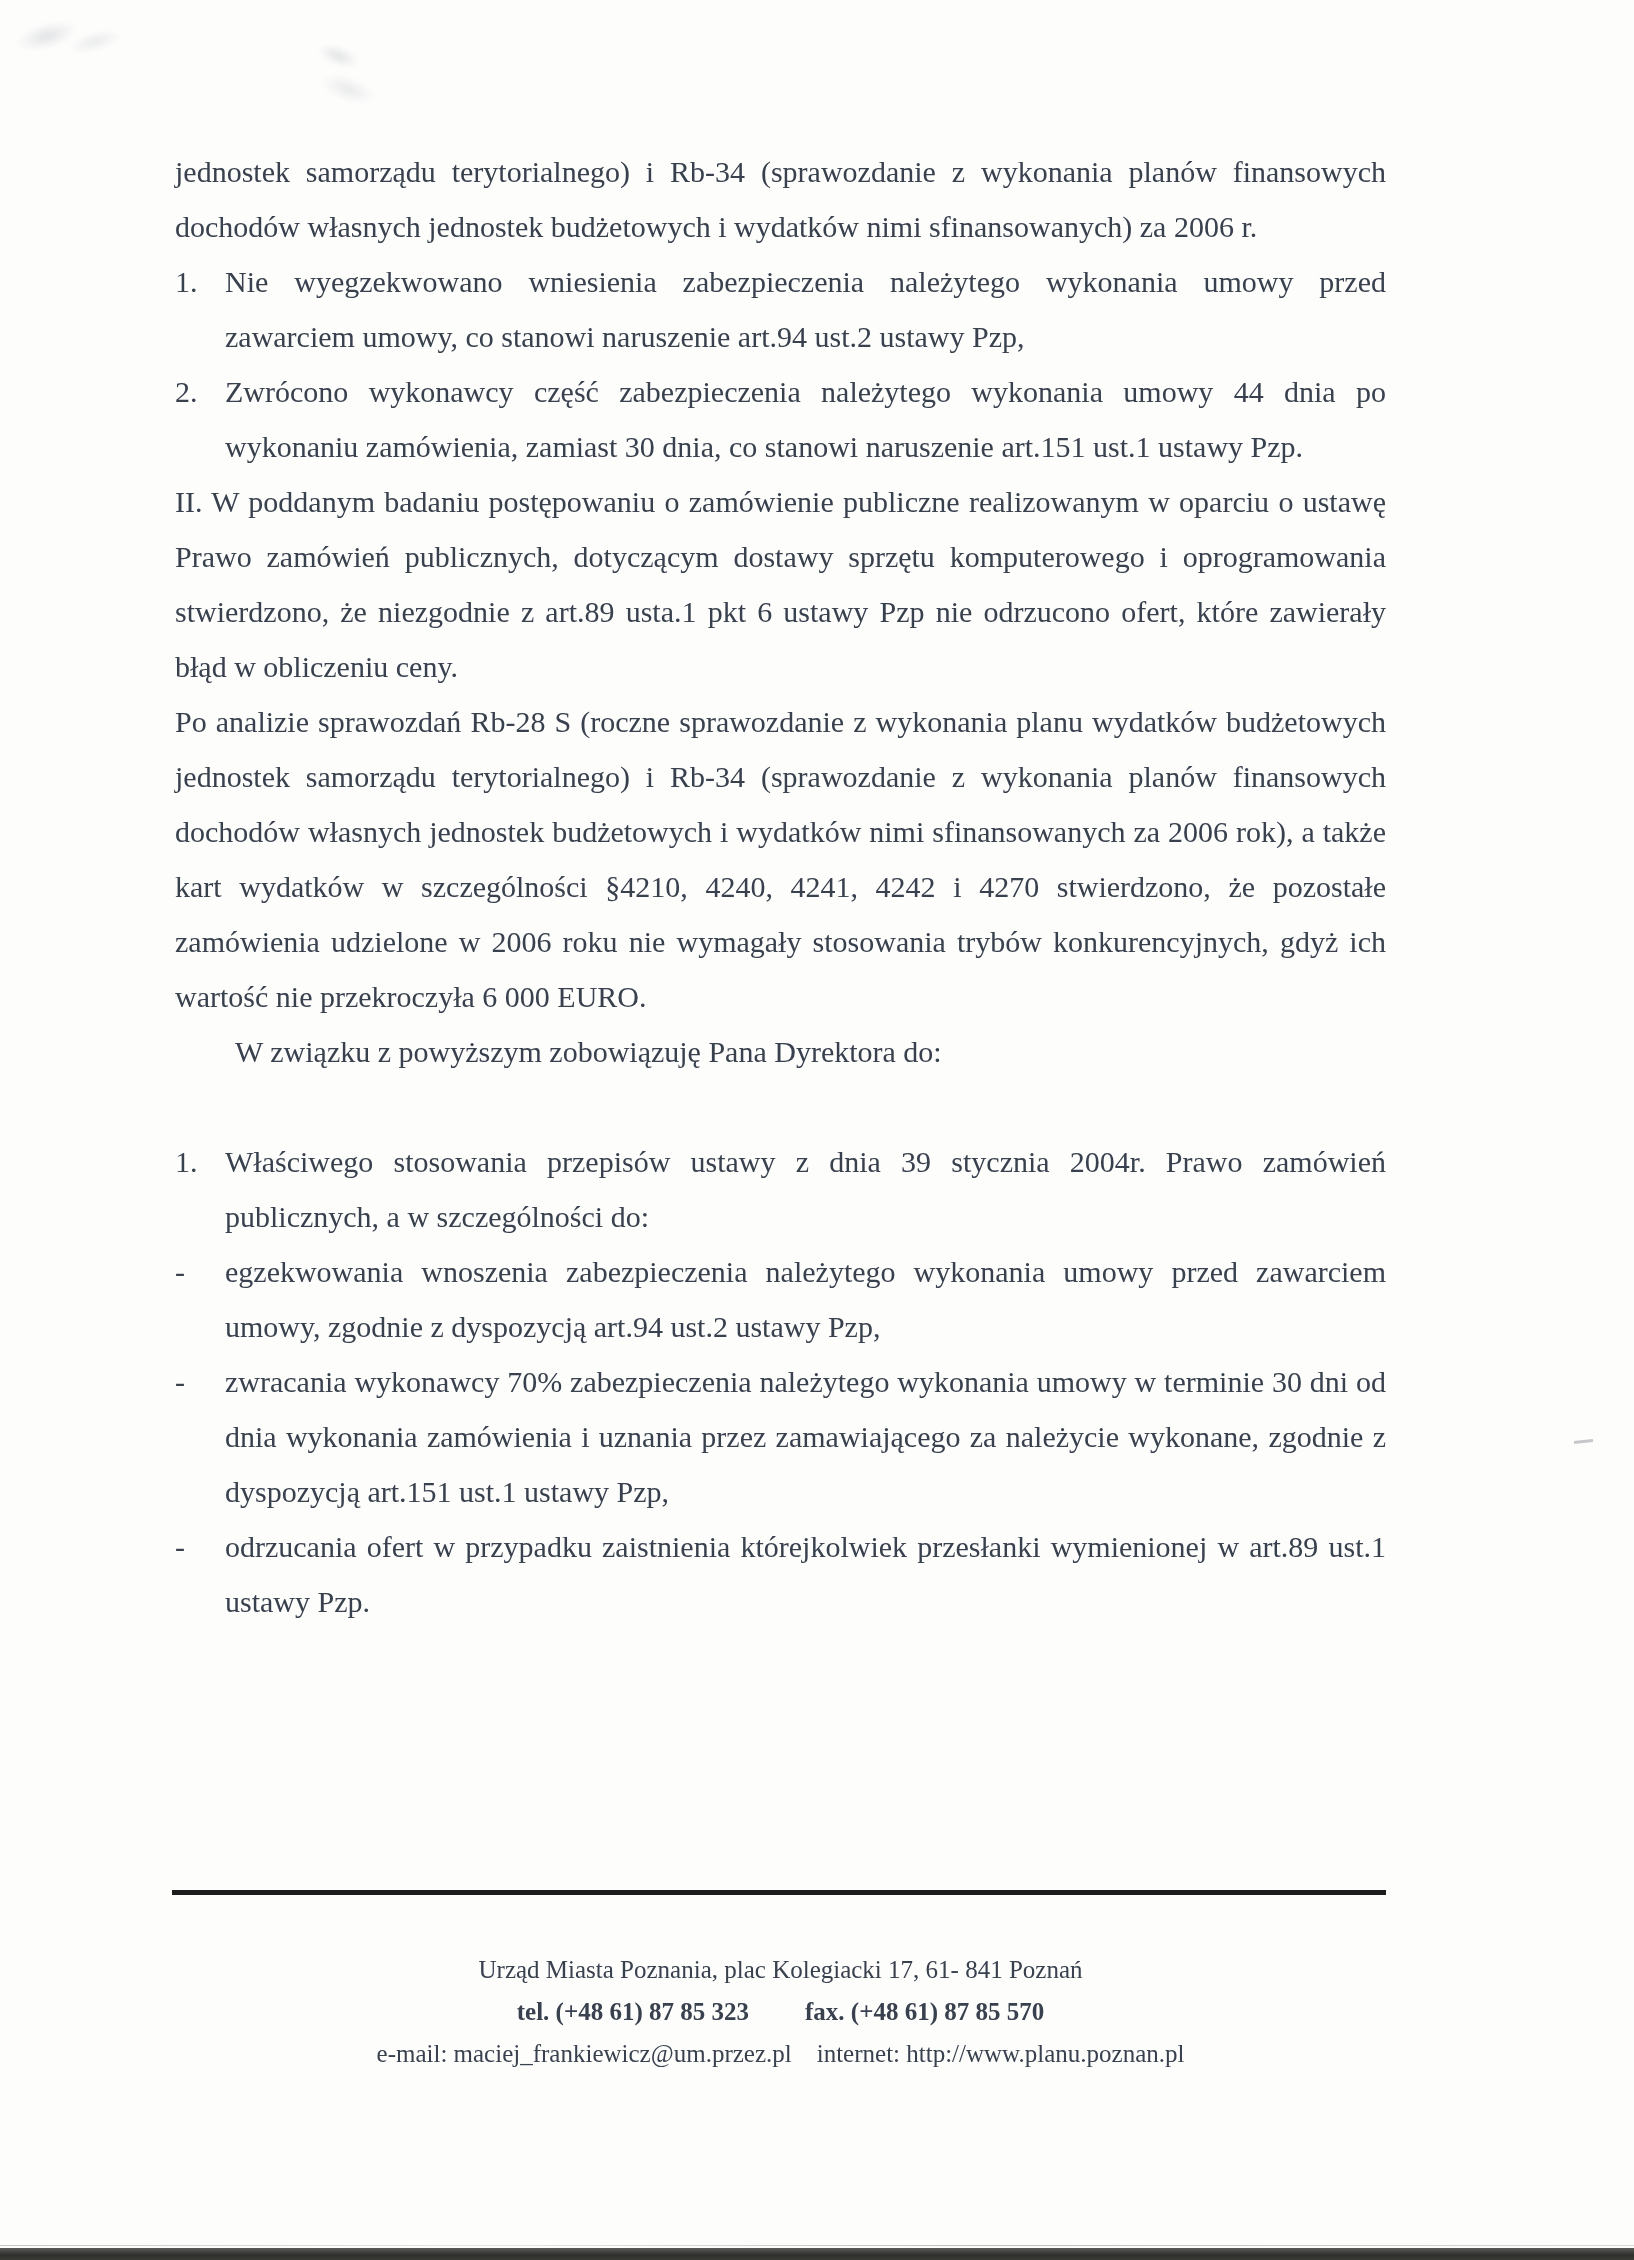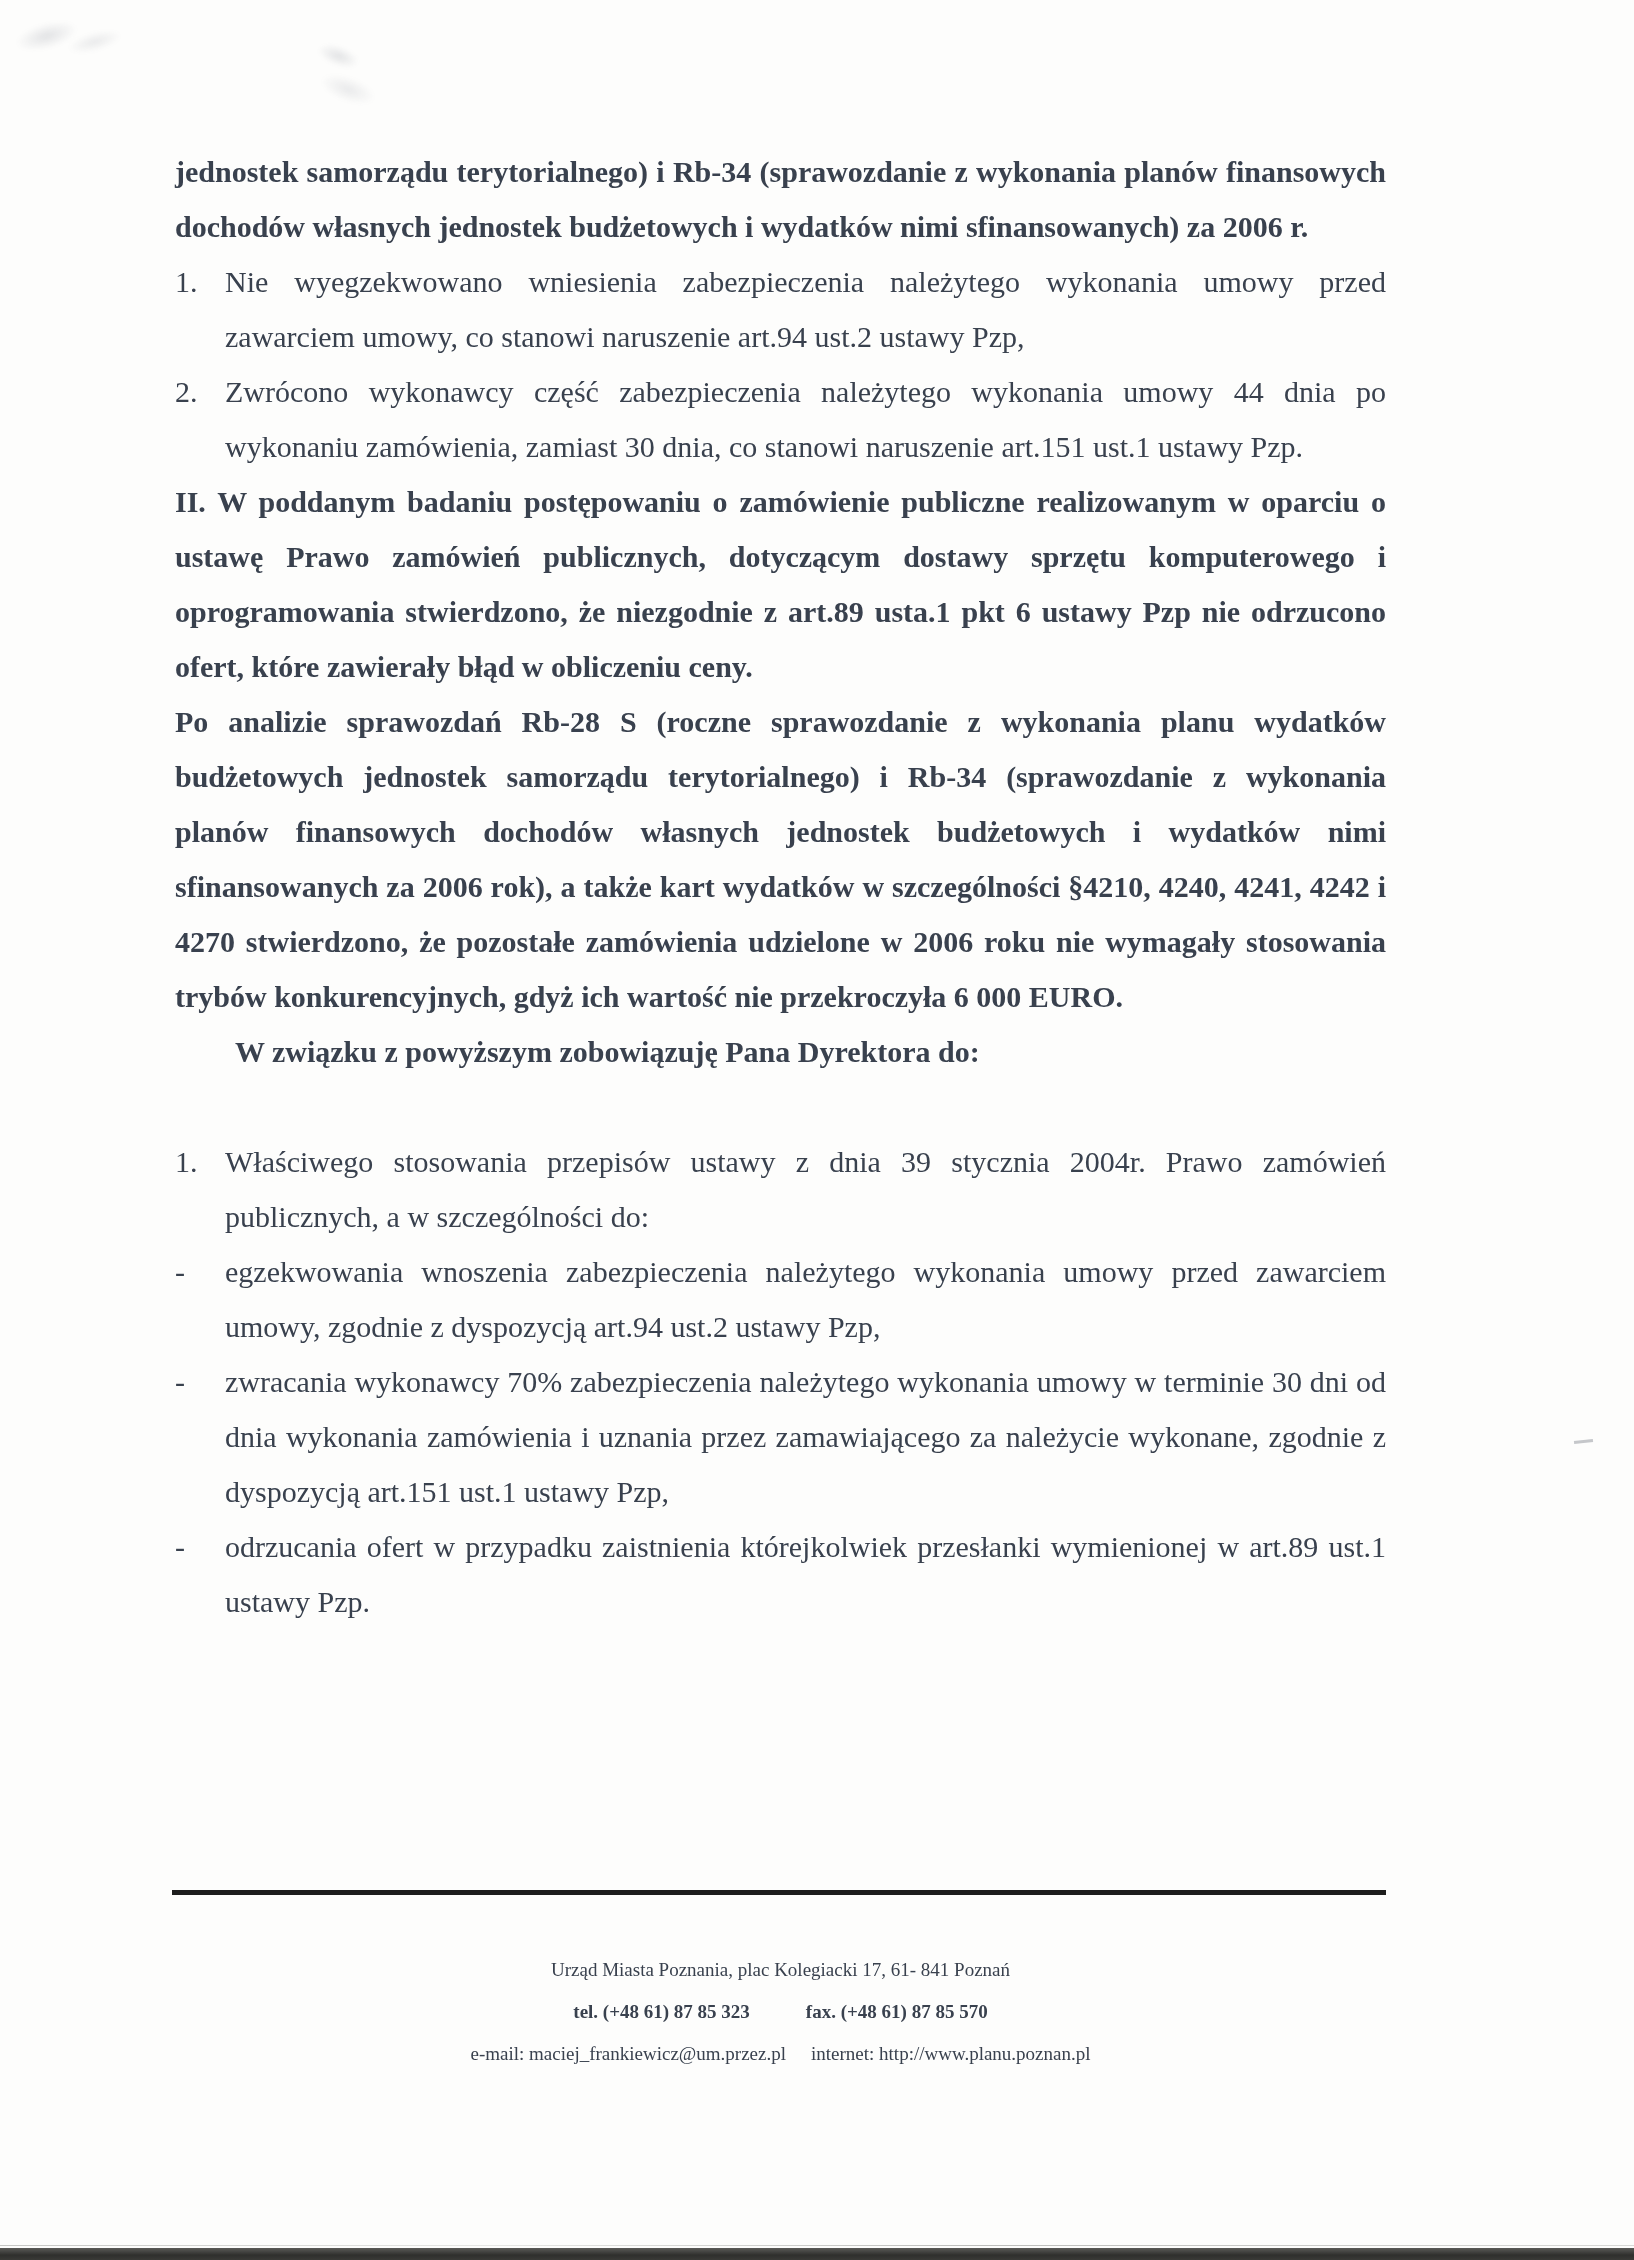--- a/index.html
+++ b/index.html
@@ -17,21 +17,20 @@
     position: absolute;
     left: 175px;
     top: 144px;
     width: 1211px;
     font-size: 30px;
     line-height: 55px;
   }
   .para {
     margin: 0;
     text-align: justify;
-    font-weight: bold;
   }
   .para.indent { text-indent: 60px; text-align: left; }
   .li {
     display: flex;
     align-items: flex-start;
   }
   .li .marker {
     flex: 0 0 50px;
     text-align: left;
   }
@@ -49,21 +48,21 @@
     background: #1d1d1d;
     border: none;
     margin: 0;
   }
   .footer {
     position: absolute;
     left: 175px;
     top: 1949px;
     width: 1211px;
     text-align: center;
-    font-size: 19px;
+    font-size: 25px;
     line-height: 42px;
     color: #39414e;
   }
   .footer-line2, .footer-line3 {
     display: flex;
     justify-content: center;
   }
   .footer-line2 { gap: 56px; font-weight: bold; }
   .footer-line3 { gap: 25px; }
   .smudge {

